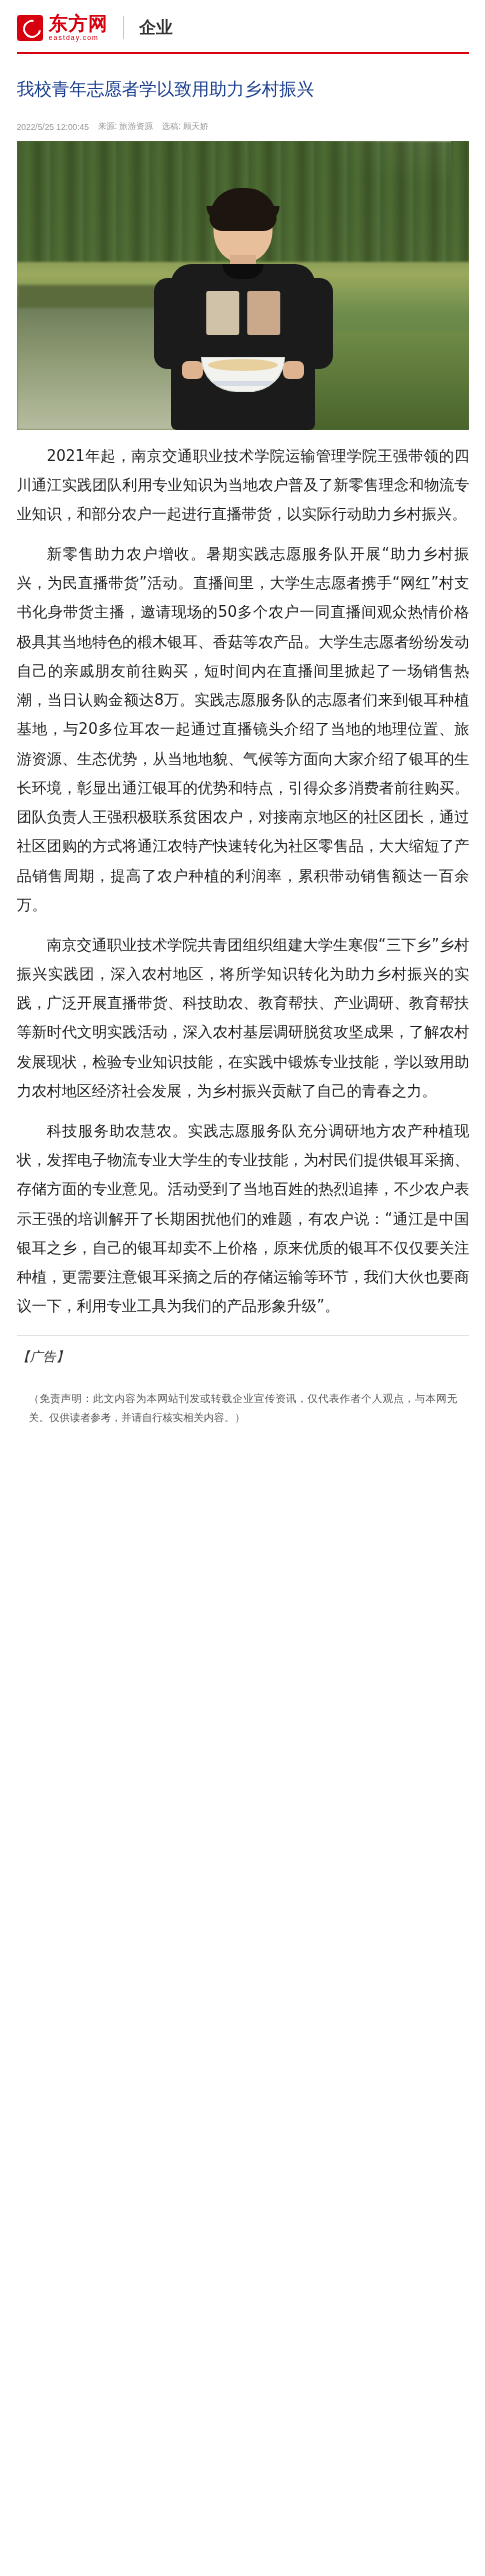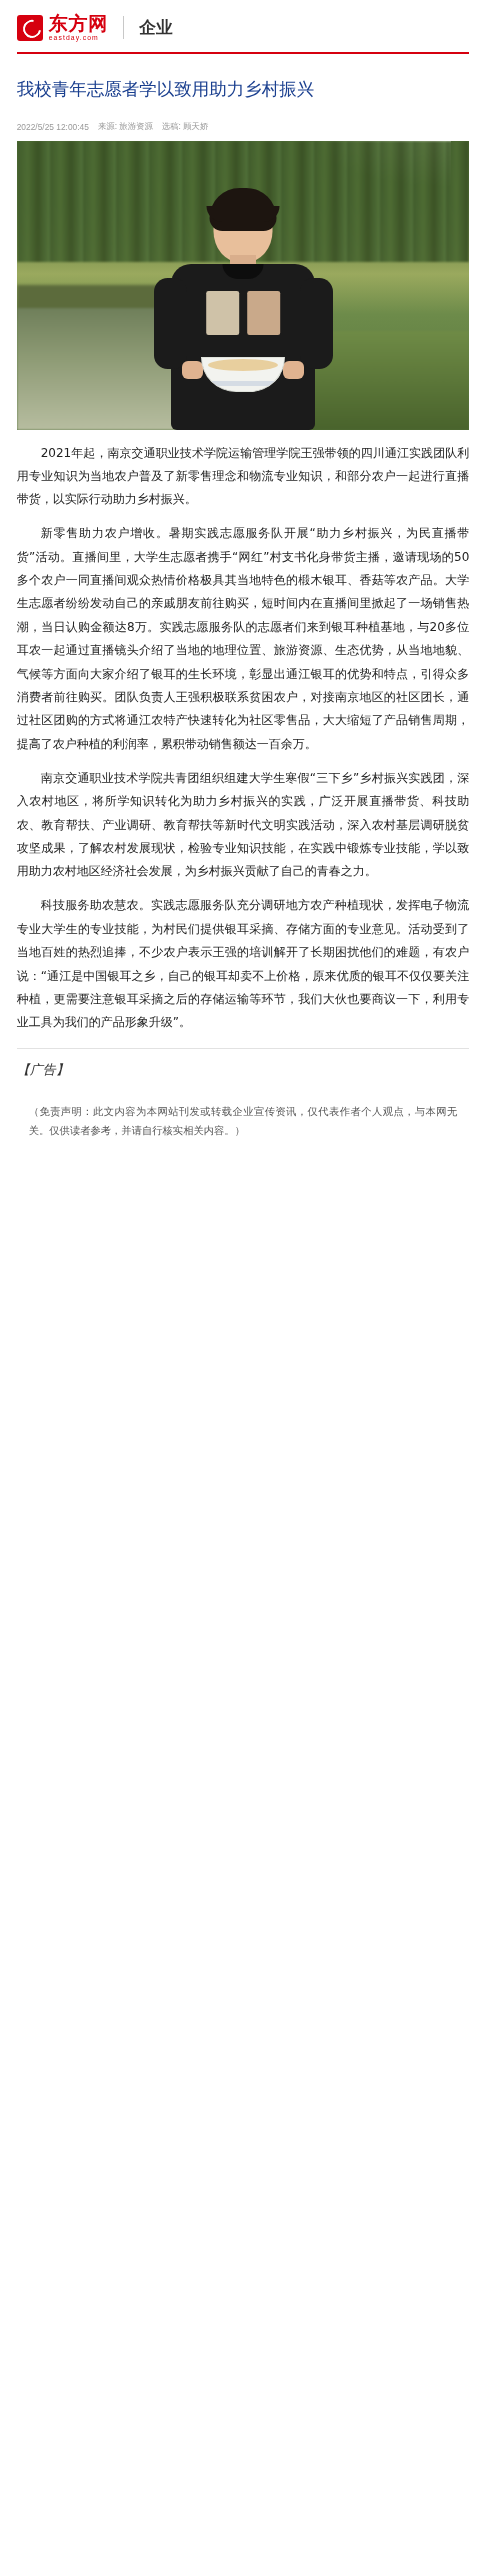--- a/index.html
+++ b/index.html
@@ -296,21 +296,21 @@
     background: #c9d2e0;
     border-radius: 3px;
     opacity: .7;
   }
   
   .article-body {
     padding: 12px 16.7px 0 16.7px;
   }
   .article-body p {
     margin: 0 0 10.6px 0;
-    font-size: 12px;
+    font-size: 15px;
     line-height: 1.95;
     color: #222;
     text-align: justify;
     text-indent: 2em;
     font-family: "DejaVu Sans", sans-serif;
   }
   
   .footer-sep {
     height: 0.8px;
     background: #e2e2e2;

